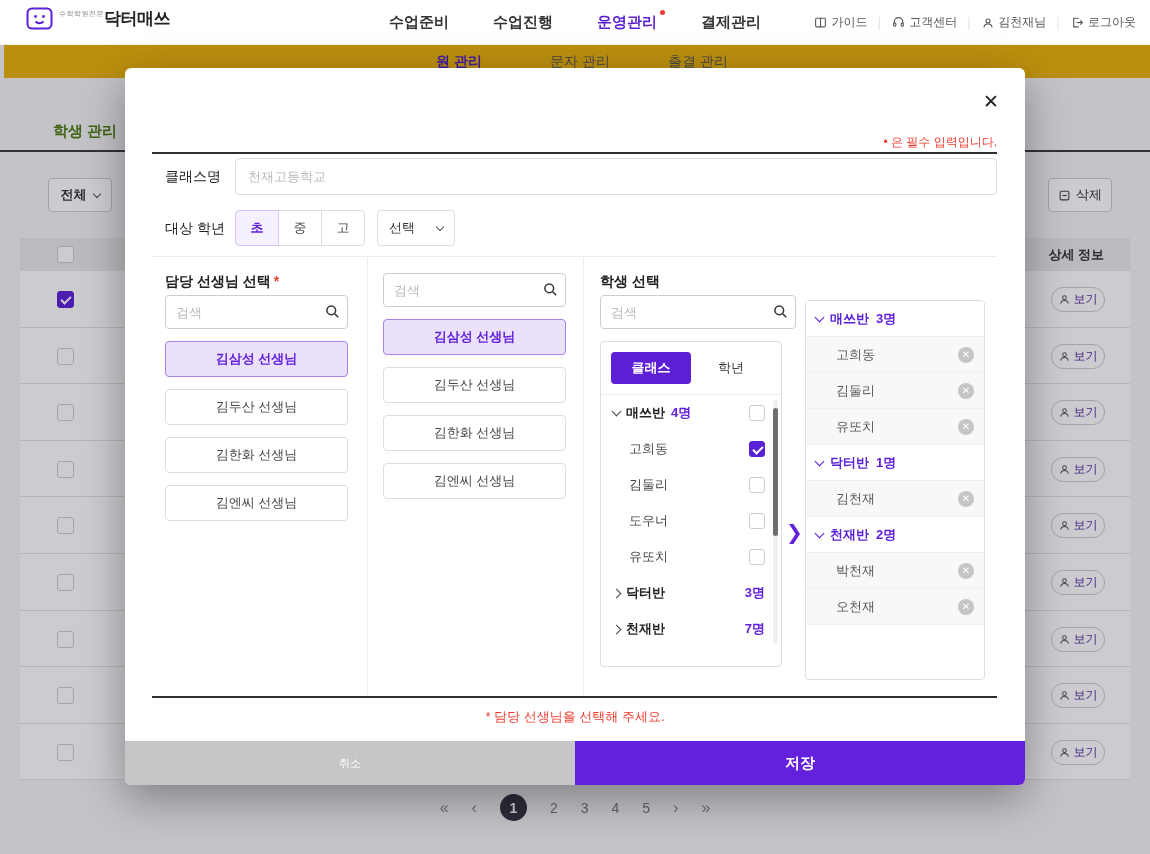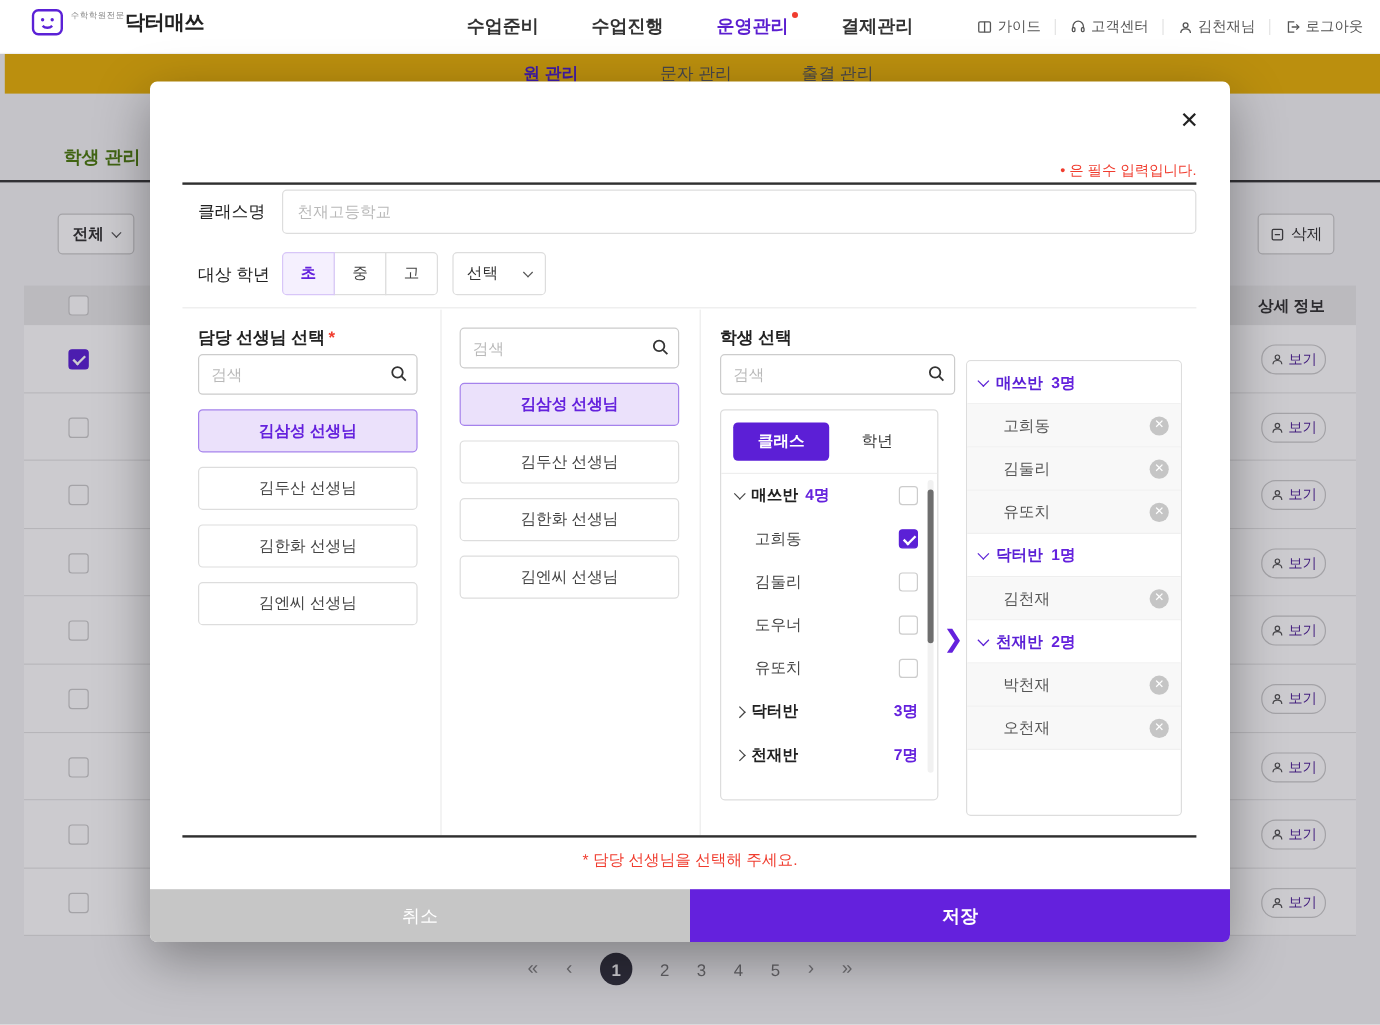--- a/index.html
+++ b/index.html
@@ -124,21 +124,21 @@
        border-radius:4px;overflow:hidden;background:#fff}
   .sp-h{display:flex;align-items:center;height:36px;padding:0 10px;gap:7px;border-bottom:1px solid #eee;background:#fff}
   .spname{font-size:13px;font-weight:bold;color:#5b21d6}
   .sp-i{display:flex;align-items:center;height:36px;padding:0 10px 0 30px;background:#f8f8f8;
        border-bottom:1px solid #f0f0f0;color:#555;justify-content:space-between}
   .rm{width:16px;height:16px;border-radius:50%;background:#c5c5c5;color:#fff;font-size:10px;
        line-height:16px;text-align:center;cursor:pointer;flex:none}
 
   #mwarn{position:absolute;left:0;right:0;top:640px;text-align:center;color:#f03c2e;font-size:13px}
   #mfoot{position:absolute;left:0;bottom:0;width:900px;height:44px;display:flex}
-  #btn-cancel{width:450px;height:44px;border:none;background:#c6c6c6;color:#fff;font-size:15px;cursor:pointer;
+  #btn-cancel{width:450px;height:44px;border:none;background:#c6c6c6;color:#fff;font-size:11px;cursor:pointer;
        font-family:inherit}
   #btn-save{width:450px;height:44px;border:none;background:#6421dd;color:#fff;font-size:15px;cursor:pointer;
        font-family:inherit;font-weight:bold}
 </style>
 </head>
 <body>
 
 <div id="hdr">
   <div class="logo">
     <svg width="27" height="23" viewBox="0 0 27 23" fill="none" stroke="#5b21d6" stroke-width="2">

